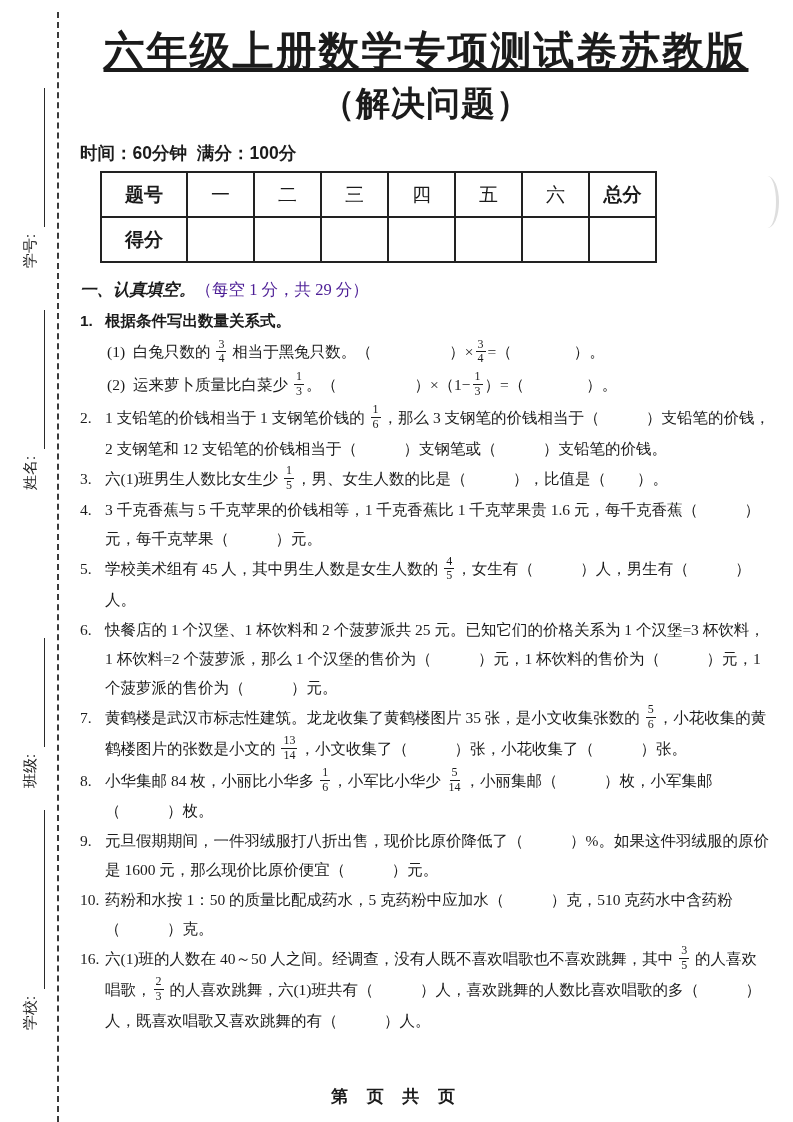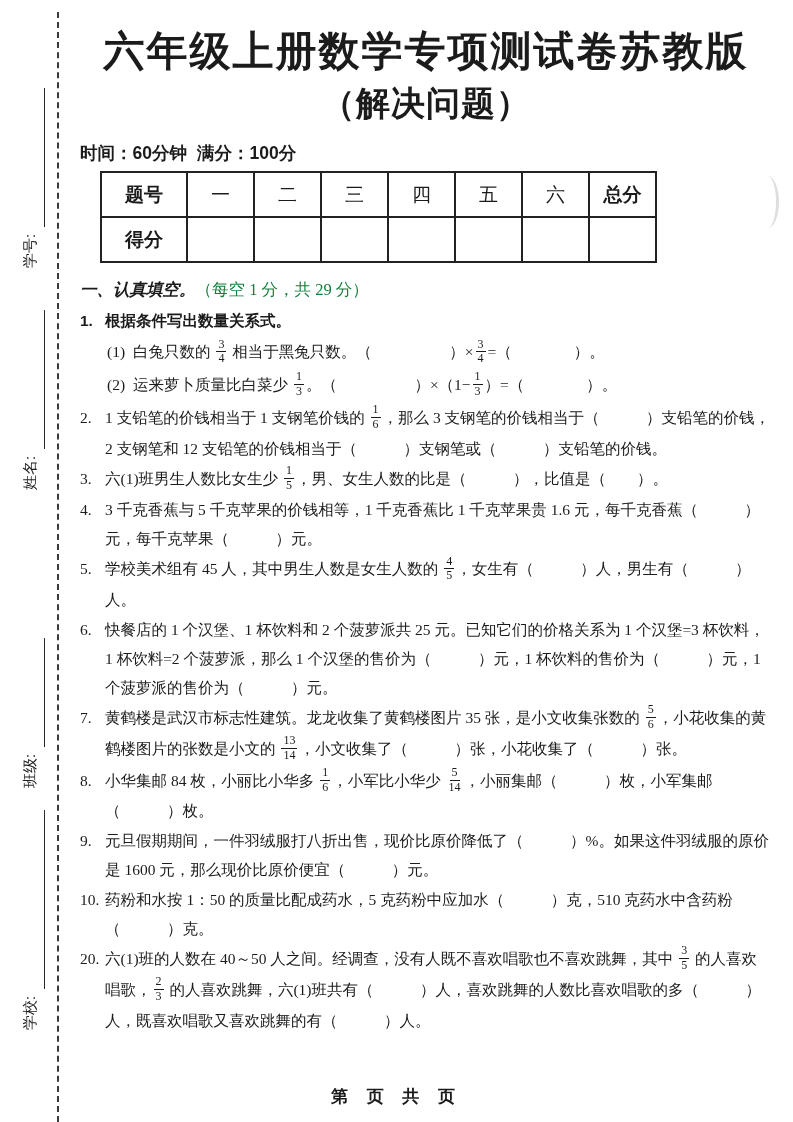--- a/index.html
+++ b/index.html
@@ -10,37 +10,37 @@
   .binding-line{position:absolute;left:57px;top:12px;bottom:0;width:0;
                 border-left:2px dashed #3a3a3a;}
   .sidebar-field{position:absolute;display:flex;align-items:center;gap:7px;
                  height:30px;font-family:"Liberation Sans",sans-serif;
                  font-size:15px;color:#222;transform:rotate(-90deg);}
   .sf-line{flex:1;align-self:flex-end;border-bottom:1.6px solid #2a2a2a;height:62%;}
 
   .content{position:absolute;left:80px;top:16px;width:692px;}
 
   h1.title{margin:10px 0 0;text-align:center;font-size:41px;line-height:1.25;
-           font-family:"Liberation Sans",sans-serif;font-weight:bold;letter-spacing:2px;}
+           font-family:"Liberation Sans",sans-serif;font-weight:bold;letter-spacing:2px;text-decoration:underline;}
   .subtitle{margin:4px 0 12px;text-align:center;font-size:34px;line-height:1.3;
             font-family:"Liberation Sans",sans-serif;font-weight:bold;letter-spacing:1px;}
   .meta{margin:16px 14px 0 0;font-size:17.5px;
         font-family:"Liberation Sans",sans-serif;font-weight:bold;}
   .meta .gap{display:inline-block;width:10px;}
 
   table.score-table{border-collapse:collapse;table-layout:fixed;width:557px;
                     margin:6px 0 0 20px;}
   table.score-table td{border:2px solid #222;height:43px;text-align:center;
                        font-size:19px;padding:0;overflow:hidden;}
   table.score-table td.hdr{font-family:"Liberation Sans",sans-serif;font-weight:bold;}
   table.score-table td:first-child{width:84px;}
 
   .section-header{margin:15px 0 5px;font-size:16.5px;line-height:22px;}
   .sec-bold{font-family:"Liberation Sans",sans-serif;font-weight:bold;font-style:italic;}
-  .sec-note{color:#15803d;}
+  .sec-note{color:#4c1d95;}
 
   #questions{font-size:15.5px;}
   .question{position:relative;padding-left:25px;margin:1px 0;line-height:29px;}
   .q-num{position:absolute;left:0;top:0;}
   .sub{position:relative;padding-left:28px;margin:2px 0;}
   .sub .q-num{left:2px;}
   .question.bold > .q-num,.question.bold > .q-text{
       font-family:"Liberation Sans",sans-serif;font-weight:bold;}
 
   .frac{display:inline-flex;flex-direction:column;align-items:center;
@@ -154,21 +154,21 @@
             </span>，小文收集了（　　　）张，小花收集了（　　　）张。</span></div>
         <div class="question"><span class="q-num">8.</span><span class="q-text">小华集邮 84 枚，小丽比小华多 <span class="frac">
               <span class="num">1</span>
               <span class="den">6</span>
             </span>，小军比小华少 <span class="frac">
               <span class="num">5</span>
               <span class="den">14</span>
             </span>，小丽集邮（　　　）枚，小军集邮（　　　）枚。</span></div>
         <div class="question"><span class="q-num">9.</span><span class="q-text">元旦假期期间，一件羽绒服打八折出售，现价比原价降低了（　　　）%。如果这件羽绒服的原价是 1600 元，那么现价比原价便宜（　　　）元。</span></div>
         <div class="question"><span class="q-num">10.</span><span class="q-text">药粉和水按 1：50 的质量比配成药水，5 克药粉中应加水（　　　）克，510 克药水中含药粉（　　　）克。</span></div>
-        <div class="question"><span class="q-num">20.</span><span class="q-text">六(1)班的人数在 40～50 人之间。经调查，没有人既不喜欢唱歌也不喜欢跳舞，其中 <span class="frac">
+        <div class="question"><span class="q-num">16.</span><span class="q-text">六(1)班的人数在 40～50 人之间。经调查，没有人既不喜欢唱歌也不喜欢跳舞，其中 <span class="frac">
               <span class="num">3</span>
               <span class="den">5</span>
             </span> 的人喜欢唱歌，<span class="frac">
               <span class="num">2</span>
               <span class="den">3</span>
             </span> 的人喜欢跳舞，六(1)班共有（　　　）人，喜欢跳舞的人数比喜欢唱歌的多（　　　）人，既喜欢唱歌又喜欢跳舞的有（　　　）人。</span></div>
       </div>
   </div>
 
   <div class="footer">第 页 共 页</div>

